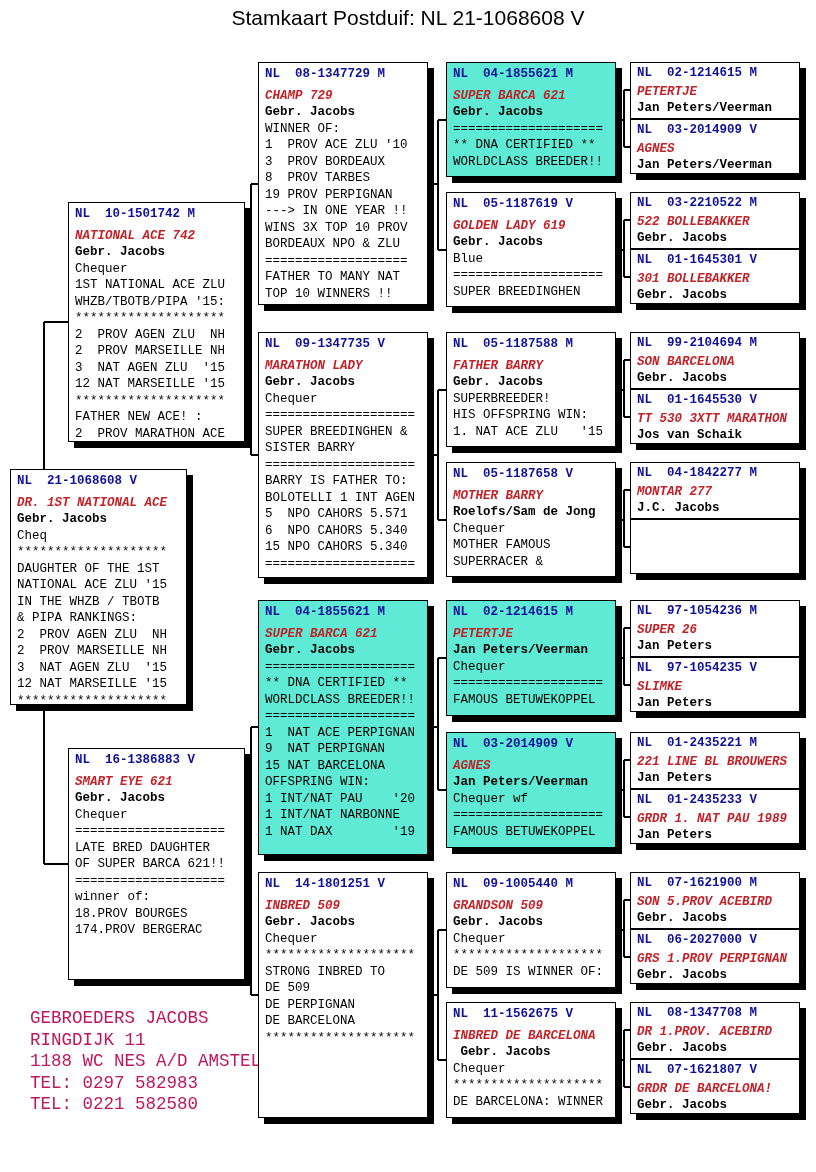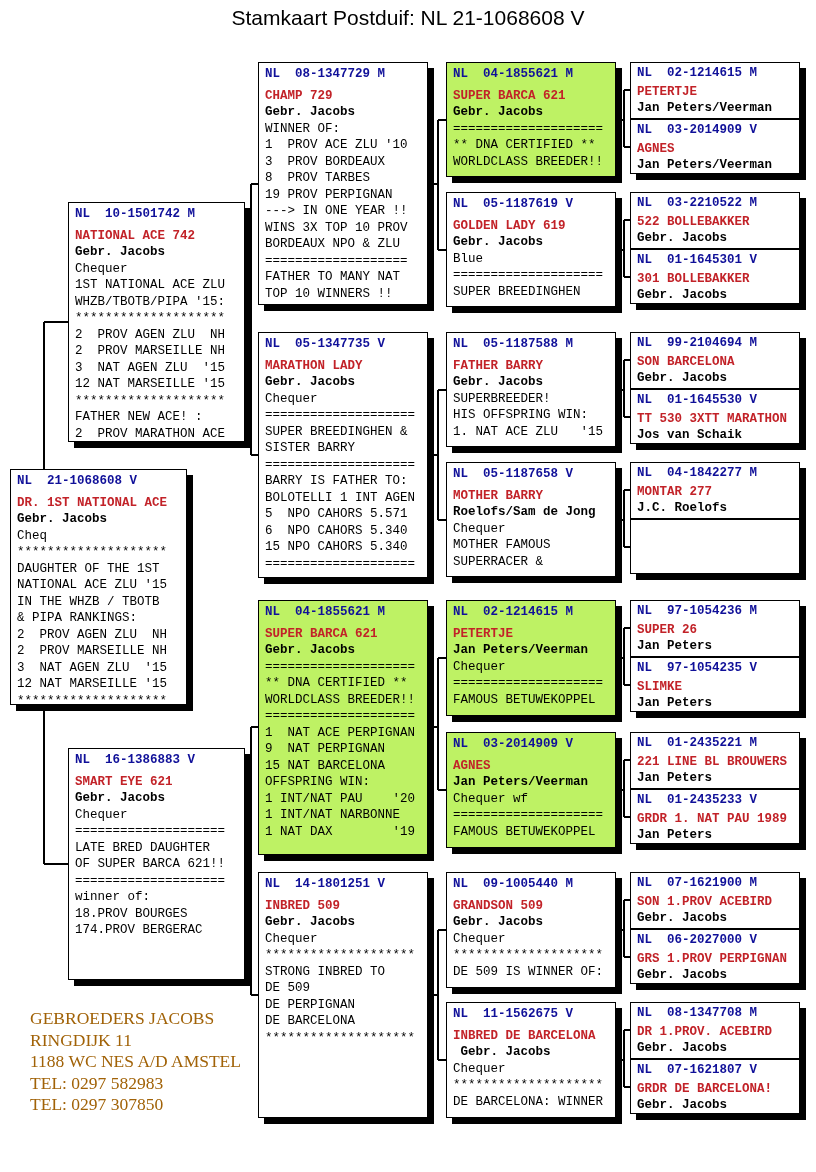--- a/index.html
+++ b/index.html
@@ -4,33 +4,33 @@
 <style>
   html,body{margin:0;padding:0;background:#fff;}
   #page{position:relative;width:816px;height:1172px;background:#fff;overflow:hidden;
         font-family:"Liberation Mono",monospace;}
   .title{position:absolute;top:6px;left:0;width:100%;text-align:center;
          font-family:"Liberation Sans",sans-serif;font-size:21px;color:#000;}
   .connectors{position:absolute;left:0;top:0;z-index:1;}
   .box{position:absolute;background:#fff;border:1.5px solid #000;box-shadow:6px 6px 0 #000;
        padding:3px 6px;font-size:12.5px;line-height:16.5px;color:#000;overflow:hidden;z-index:2;
        box-sizing:border-box;}
-  .pink{background:#bef264;}
+  .pink{background:#5eead4;}
   .ring{color:#101099;font-weight:bold;white-space:pre;margin-bottom:5px;}
-  .bird-name{color:#C22228;font-weight:bold;white-space:pre;}
+  .bird-name{color:#C22228;font-weight:bold;font-style:italic;white-space:pre;}
   .owner{font-weight:bold;white-space:pre;}
   .body{white-space:pre;}
   .pair{position:absolute;border:1.5px solid #000;box-shadow:6px 6px 0 #000;background:#fff;
         z-index:2;box-sizing:border-box;width:170px;}
   .pbox{height:55px;padding:2px 6px;font-size:12.5px;line-height:16px;overflow:hidden;
         box-sizing:border-box;}
   .pbox .ring{margin-bottom:3px;}
   .pbox + .pbox{border-top:2.5px solid #000;}
-  .contact{position:absolute;left:30px;top:1008px;font-family:Liberation Serif, serif;
-           font-size:17.5px;line-height:21.5px;color:#a16207;}
+  .contact{position:absolute;left:30px;top:1008px;font-family:Liberation Mono, monospace;
+           font-size:17.5px;line-height:21.5px;color:#be185d;}
 </style>
 </head>
 <body>
 
 <div id="page">
 
   <div class="title">Stamkaart Postduif: NL  21-1068608 V</div>
 
   <svg class="connectors" width="816" height="1172">
     <g stroke="#000" stroke-width="2" fill="none">
@@ -111,21 +111,21 @@
 19 PROV PERPIGNAN
 ---&gt; IN ONE YEAR !!
 WINS 3X TOP 10 PROV
 BORDEAUX NPO &amp; ZLU
 ===================
 FATHER TO MANY NAT
 TOP 10 WINNERS !!</div>
   </div>
 
   <div class="box" style="left:258px;top:332px;width:170px;height:246px">
-    <div class="ring">NL  05-1347735 V</div>
+    <div class="ring">NL  09-1347735 V</div>
     <div class="bird-name">MARATHON LADY</div>
     <div class="owner">Gebr. Jacobs</div>
     <div class="body">Chequer
 ====================
 SUPER BREEDINGHEN &amp;
 SISTER BARRY
 ====================
 BARRY IS FATHER TO:
 BOLOTELLI 1 INT AGEN
 5  NPO CAHORS 5.571
@@ -272,21 +272,21 @@
       <div class="ring">NL  01-1645530 V</div>
       <div class="bird-name">TT 530 3XTT MARATHON</div>
       <div class="owner">Jos van Schaik</div>
     </div>
   </div>
 
   <div class="pair" style="left:630px;top:462px">
     <div class="pbox">
       <div class="ring">NL  04-1842277 M</div>
       <div class="bird-name">MONTAR 277</div>
-      <div class="owner">J.C. Roelofs</div>
+      <div class="owner">J.C. Jacobs</div>
     </div>
     <div class="pbox">
       <div class="ring"></div>
       <div class="bird-name"></div>
       <div class="owner"></div>
     </div>
   </div>
 
   <div class="pair pink" style="left:630px;top:600px">
     <div class="pbox">
@@ -310,21 +310,21 @@
     <div class="pbox">
       <div class="ring">NL  01-2435233 V</div>
       <div class="bird-name">GRDR 1. NAT PAU 1989</div>
       <div class="owner">Jan Peters</div>
     </div>
   </div>
 
   <div class="pair" style="left:630px;top:872px">
     <div class="pbox">
       <div class="ring">NL  07-1621900 M</div>
-      <div class="bird-name">SON 1.PROV ACEBIRD</div>
+      <div class="bird-name">SON 5.PROV ACEBIRD</div>
       <div class="owner">Gebr. Jacobs</div>
     </div>
     <div class="pbox">
       <div class="ring">NL  06-2027000 V</div>
       <div class="bird-name">GRS 1.PROV PERPIGNAN</div>
       <div class="owner">Gebr. Jacobs</div>
     </div>
   </div>
 
   <div class="pair" style="left:630px;top:1002px">
@@ -338,16 +338,16 @@
       <div class="bird-name">GRDR DE BARCELONA!</div>
       <div class="owner">Gebr. Jacobs</div>
     </div>
   </div>
 
   <div class="contact">
     <div>GEBROEDERS JACOBS</div>
     <div>RINGDIJK 11</div>
     <div>1188 WC NES A/D AMSTEL</div>
     <div>TEL: 0297 582983</div>
-    <div>TEL: 0297 307850</div>
+    <div>TEL: 0221 582580</div>
   </div>
 
 </div>
 
 </body></html>

